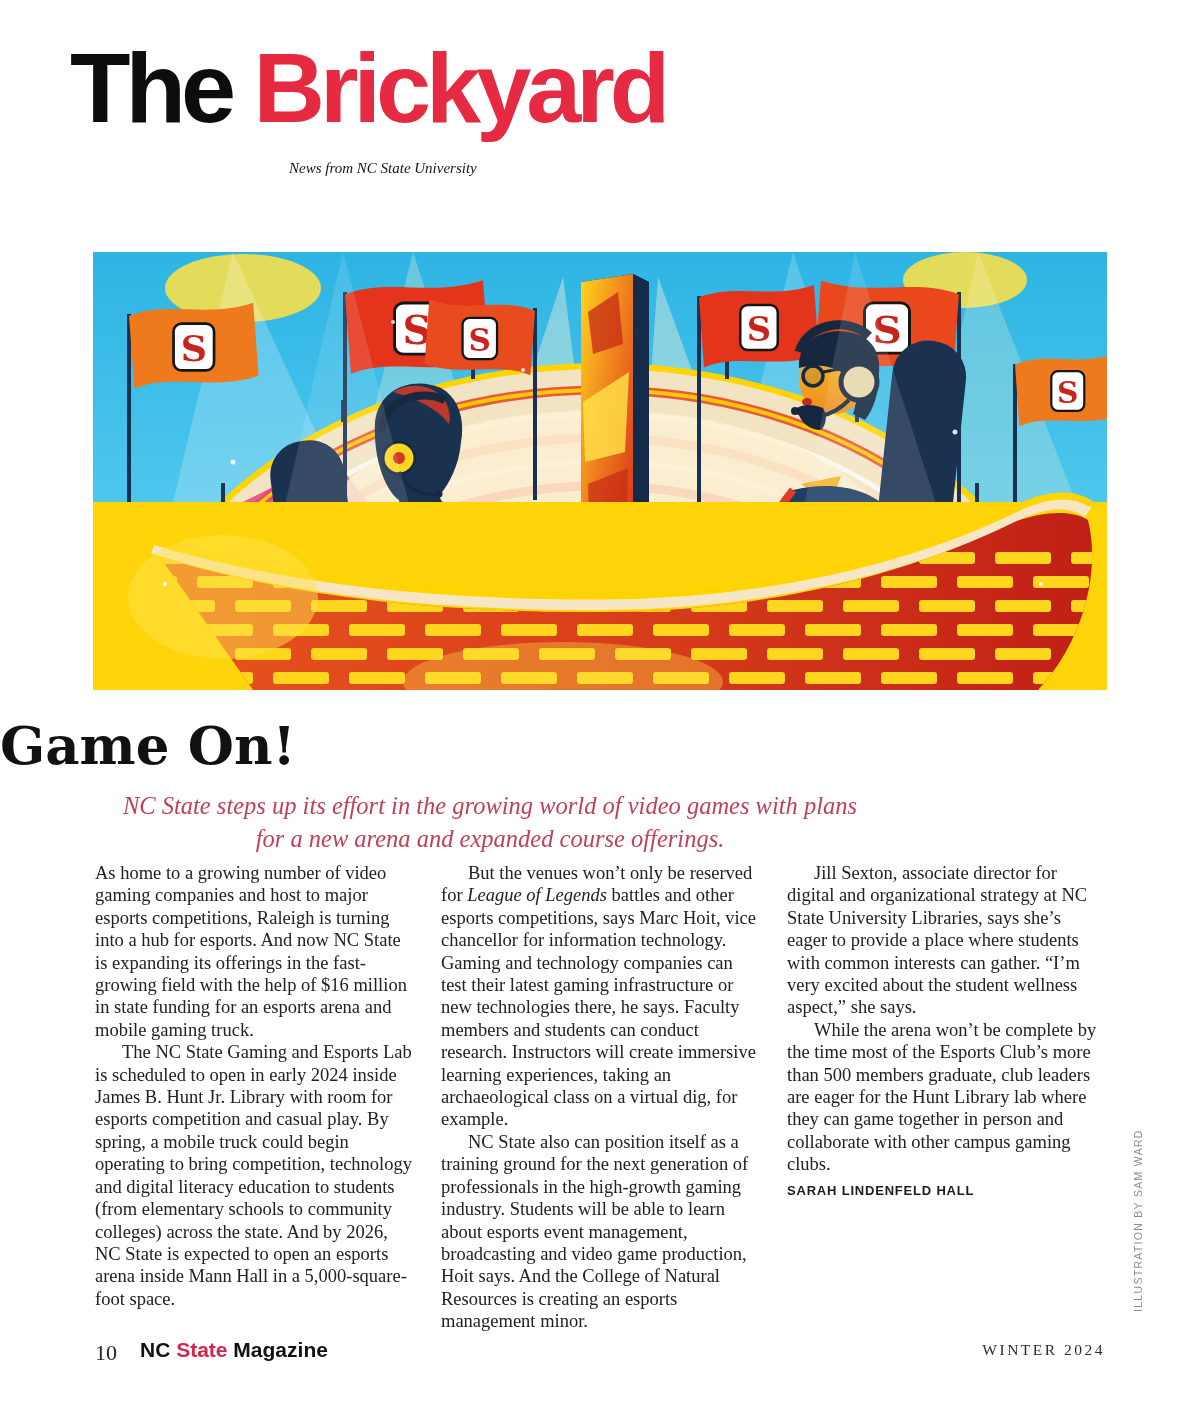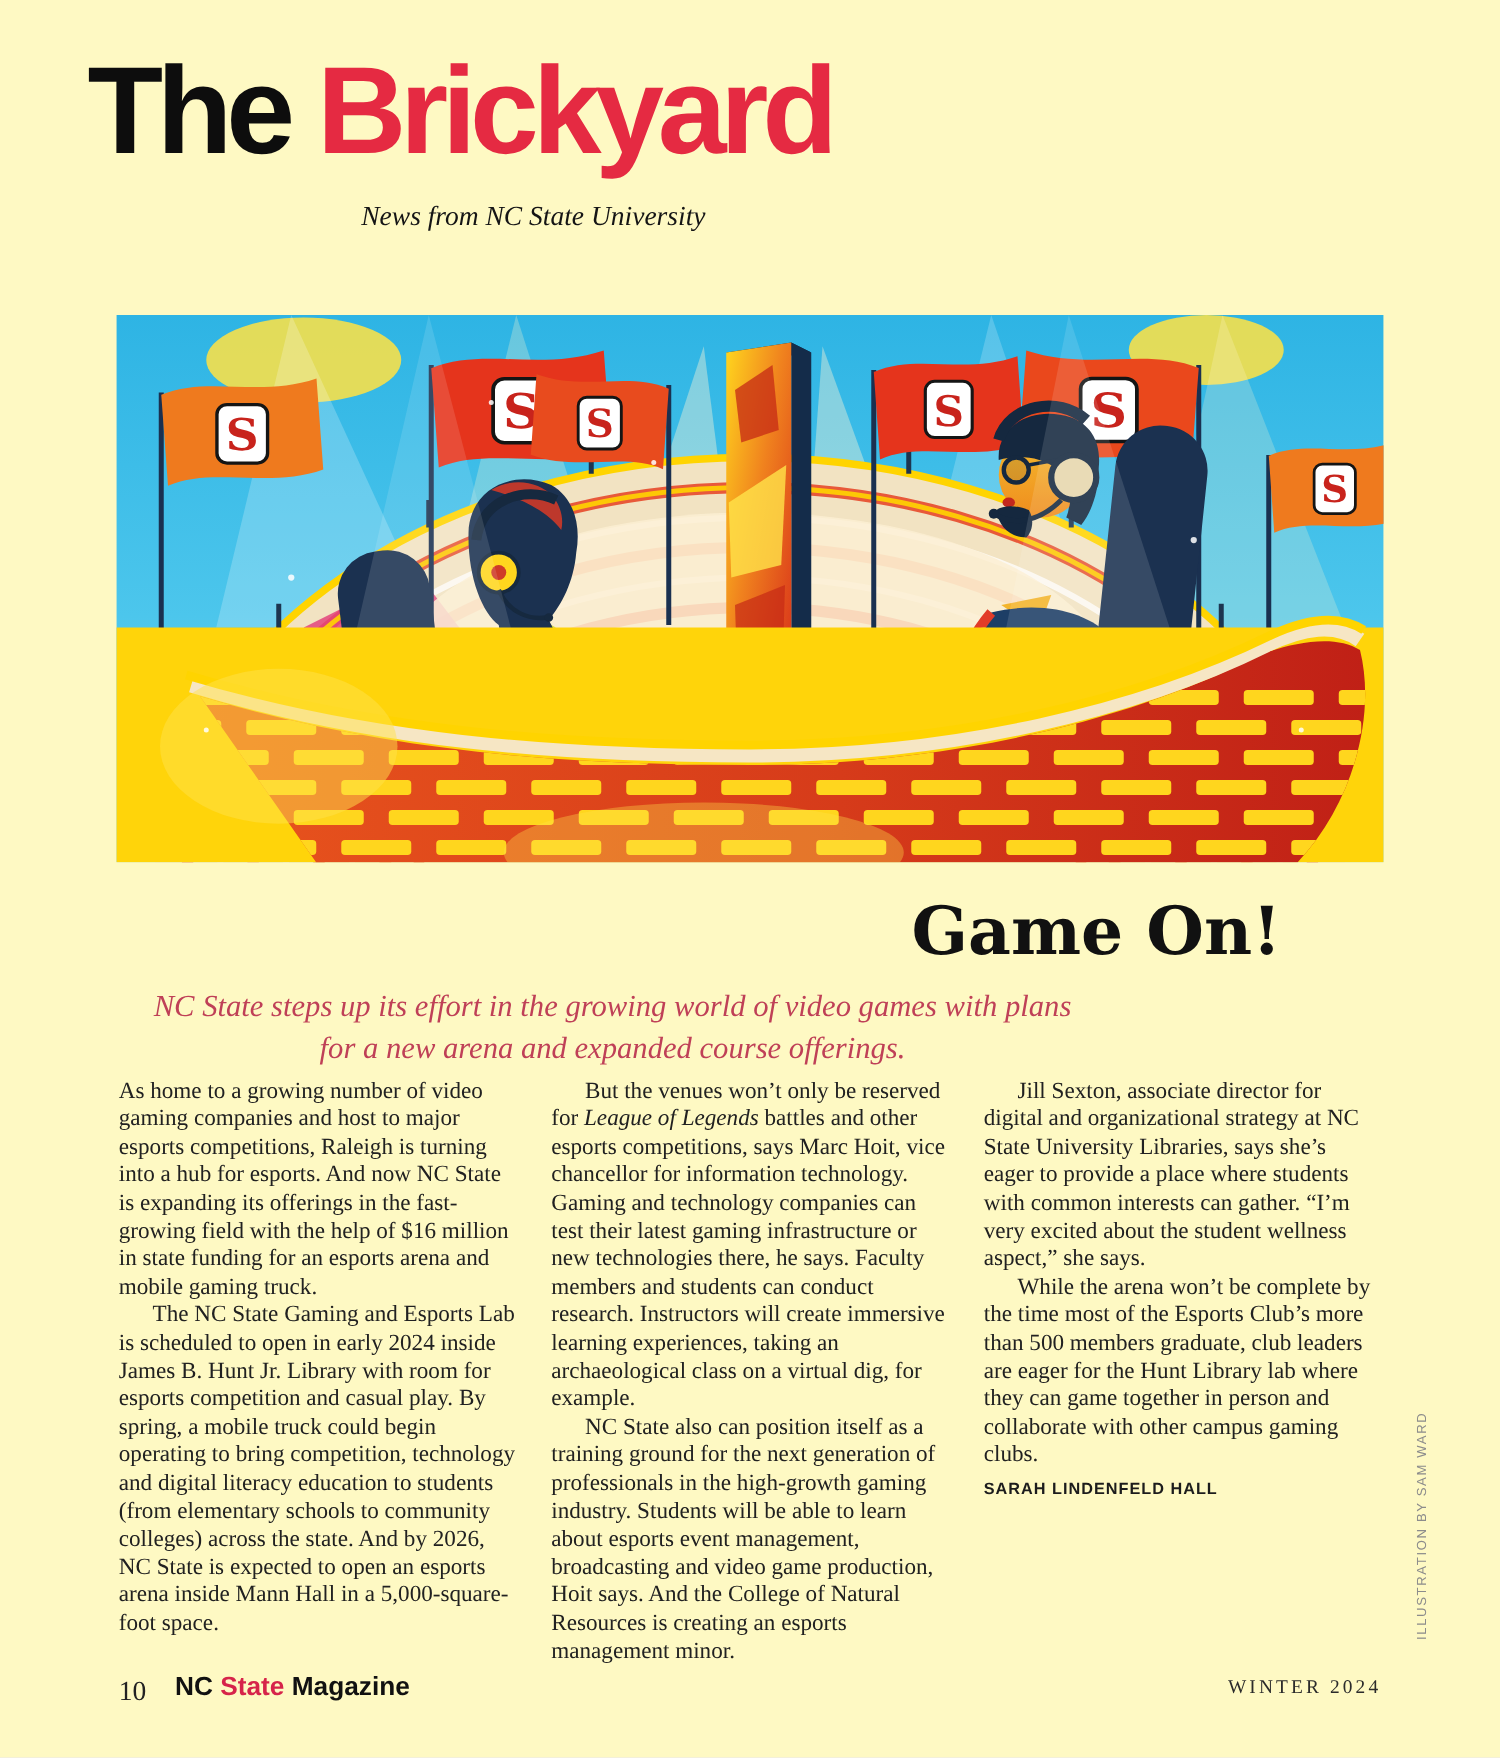--- a/index.html
+++ b/index.html
@@ -1,31 +1,31 @@
 <!DOCTYPE html>
 <html><head>
 <meta charset="utf-8">
 <style>
   html,body{margin:0;padding:0;background:#e9e9e9;}
-  .page{position:relative;width:1200px;height:1406px;background:#fef9c3;margin:0 auto;
+  .page{position:relative;width:1200px;height:1406px;background:#ffffff;margin:0 auto;
         font-family:"Liberation Serif",serif;overflow:hidden;}
 
   
   .masthead-title{position:absolute;left:70px;top:36px;margin:0;
     font-family:"Liberation Sans",sans-serif;font-weight:bold;
     font-size:99px;letter-spacing:-5px;line-height:1.05;color:#0d0d0d;white-space:nowrap;}
   .masthead-title .red{color:#e52a42;}
-  .tagline{position:absolute;left:289px;top:160px;font-style:italic;font-size:22px;color:#151515;}
+  .tagline{position:absolute;left:289px;top:160px;font-style:italic;font-size:15px;color:#151515;}
 
   
   .illustration{position:absolute;left:93px;top:252px;width:1014px;height:438px;overflow:hidden;}
   .illustration svg{display:block;}
 
   
-  .headline{position:absolute;left:0;top:714px;width:1025px;text-align:right;margin:0;
+  .headline{position:absolute;left:0;top:714px;width:1025px;text-align:left;margin:0;
     font-family:"DejaVu Serif",serif;font-weight:bold;font-size:53px;color:#111;}
   .subtitle{position:absolute;left:0;top:789px;width:980px;text-align:center;
     font-style:italic;font-size:24.5px;line-height:33px;color:#bf4057;}
 
   
   .columns{position:absolute;left:95px;top:862px;width:1010px;display:flex;gap:28px;}
   .col{flex:1 1 0;min-width:0;}
   .para{margin:0;font-size:18.5px;line-height:22.4px;color:#212121;text-align:left;}
   .para.indent{text-indent:27px;}
   .para em{font-style:italic;}

